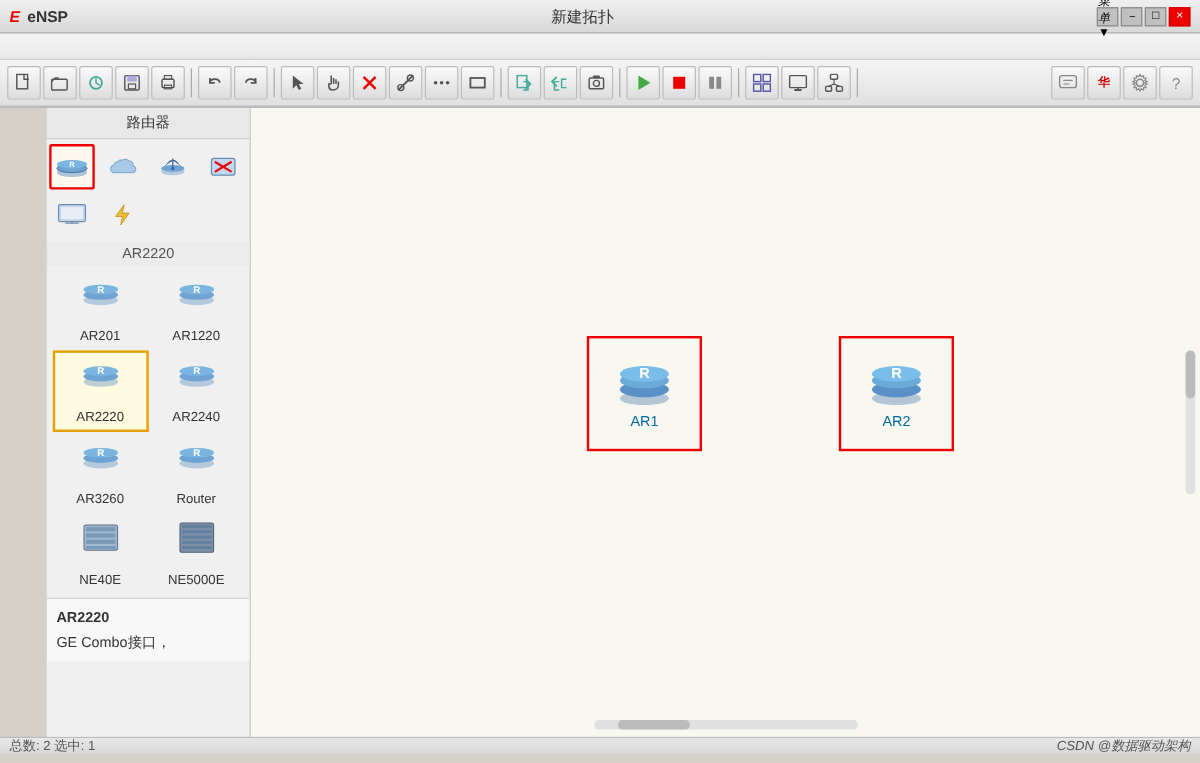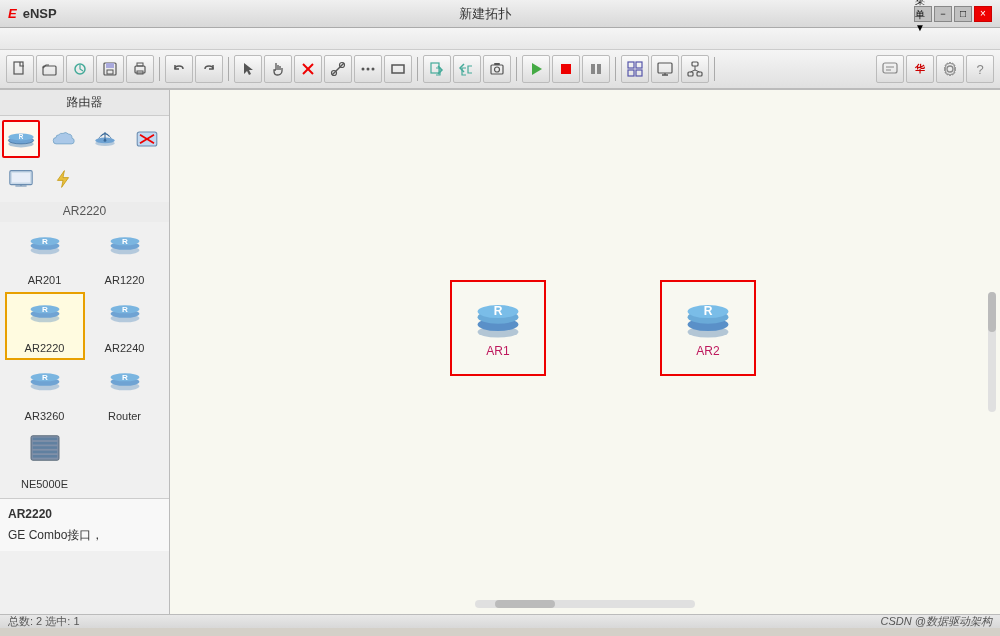--- a/index.html
+++ b/index.html
@@ -33,20 +33,21 @@
       align-items: center;
       gap: 2px;
     }
     .title-btn {
       width: 18px; height: 16px;
       background: #c0c0c0;
       border: 1px solid #888;
       font-size: 10px;
       display: flex; align-items: center; justify-content: center;
       cursor: pointer;
+      font-style: italic;
     }
 
     
     .menu-bar {
       background: linear-gradient(to bottom, #f5f5f5, #e8e8e8);
       height: 22px;
       display: flex;
       align-items: center;
       padding: 0 4px;
       border-bottom: 1px solid #ccc;
@@ -75,20 +76,21 @@
     .toolbar-sep {
       width: 1px; height: 24px;
       background: #aaa;
       margin: 0 3px;
     }
 
     
     .main-layout {
       display: flex;
       height: calc(636px - 28px - 22px - 40px - 22px);
+      padding-left: 39px;
     }
 
     
     .sidebar {
       width: 170px;
       background: #f0f0f0;
       border-right: 1px solid #bbb;
       display: flex;
       flex-direction: column;
       overflow-y: auto;
@@ -185,21 +187,21 @@
     .canvas-node-box {
       border: 2px solid #e00;
       background: rgba(255,255,255,0.1);
       padding: 16px 20px;
       display: flex;
       flex-direction: column;
       align-items: center;
     }
     .node-label {
       font-size: 12px;
-      color: #be185d;
+      color: #0369a1;
       margin-top: 4px;
     }
 
     
     .status-bar {
       height: 14px;
       background: linear-gradient(to bottom, #e8e8e8, #d8d8d8);
       border-top: 1px solid #bbb;
       display: flex;
       align-items: center;
@@ -523,20 +525,30 @@
       <div class="device-item">
         <svg width="36" height="28" viewBox="0 0 40 30">
           <ellipse cx="20" cy="22" rx="16" ry="4.5" fill="#5b8fbf" opacity="0.4"></ellipse>
           <ellipse cx="20" cy="17" rx="16" ry="4.5" fill="#6fa3d3"></ellipse>
           <ellipse cx="20" cy="12" rx="16" ry="4.5" fill="#7ab5e0"></ellipse>
           <text x="20" y="15" text-anchor="middle" font-size="9" fill="white" font-weight="bold">R</text>
         </svg>
         <span class="device-label">Router</span>
       </div>
 
+      <div class="device-item">
+        <svg width="36" height="28" viewBox="0 0 40 32">
+          <rect x="4" y="4" width="32" height="24" rx="2" fill="#a0b8d0" stroke="#607090" stroke-width="1"></rect>
+          <rect x="6" y="6" width="28" height="4" fill="#7a9ab8"></rect>
+          <rect x="6" y="12" width="28" height="4" fill="#7a9ab8"></rect>
+          <rect x="6" y="18" width="28" height="4" fill="#7a9ab8"></rect>
+          <rect x="6" y="24" width="28" height="3" fill="#7a9ab8"></rect>
+        </svg>
+        <span class="device-label">NE40E</span>
+      </div>
 
       <div class="device-item">
         <svg width="36" height="28" viewBox="0 0 40 32">
           <rect x="4" y="2" width="32" height="28" rx="2" fill="#8090a8" stroke="#506070" stroke-width="1"></rect>
           <rect x="6" y="4" width="28" height="3" fill="#6080a0"></rect>
           <rect x="6" y="9" width="28" height="3" fill="#6080a0"></rect>
           <rect x="6" y="14" width="28" height="3" fill="#6080a0"></rect>
           <rect x="6" y="19" width="28" height="3" fill="#6080a0"></rect>
           <rect x="6" y="24" width="28" height="3" fill="#6080a0"></rect>
         </svg>

